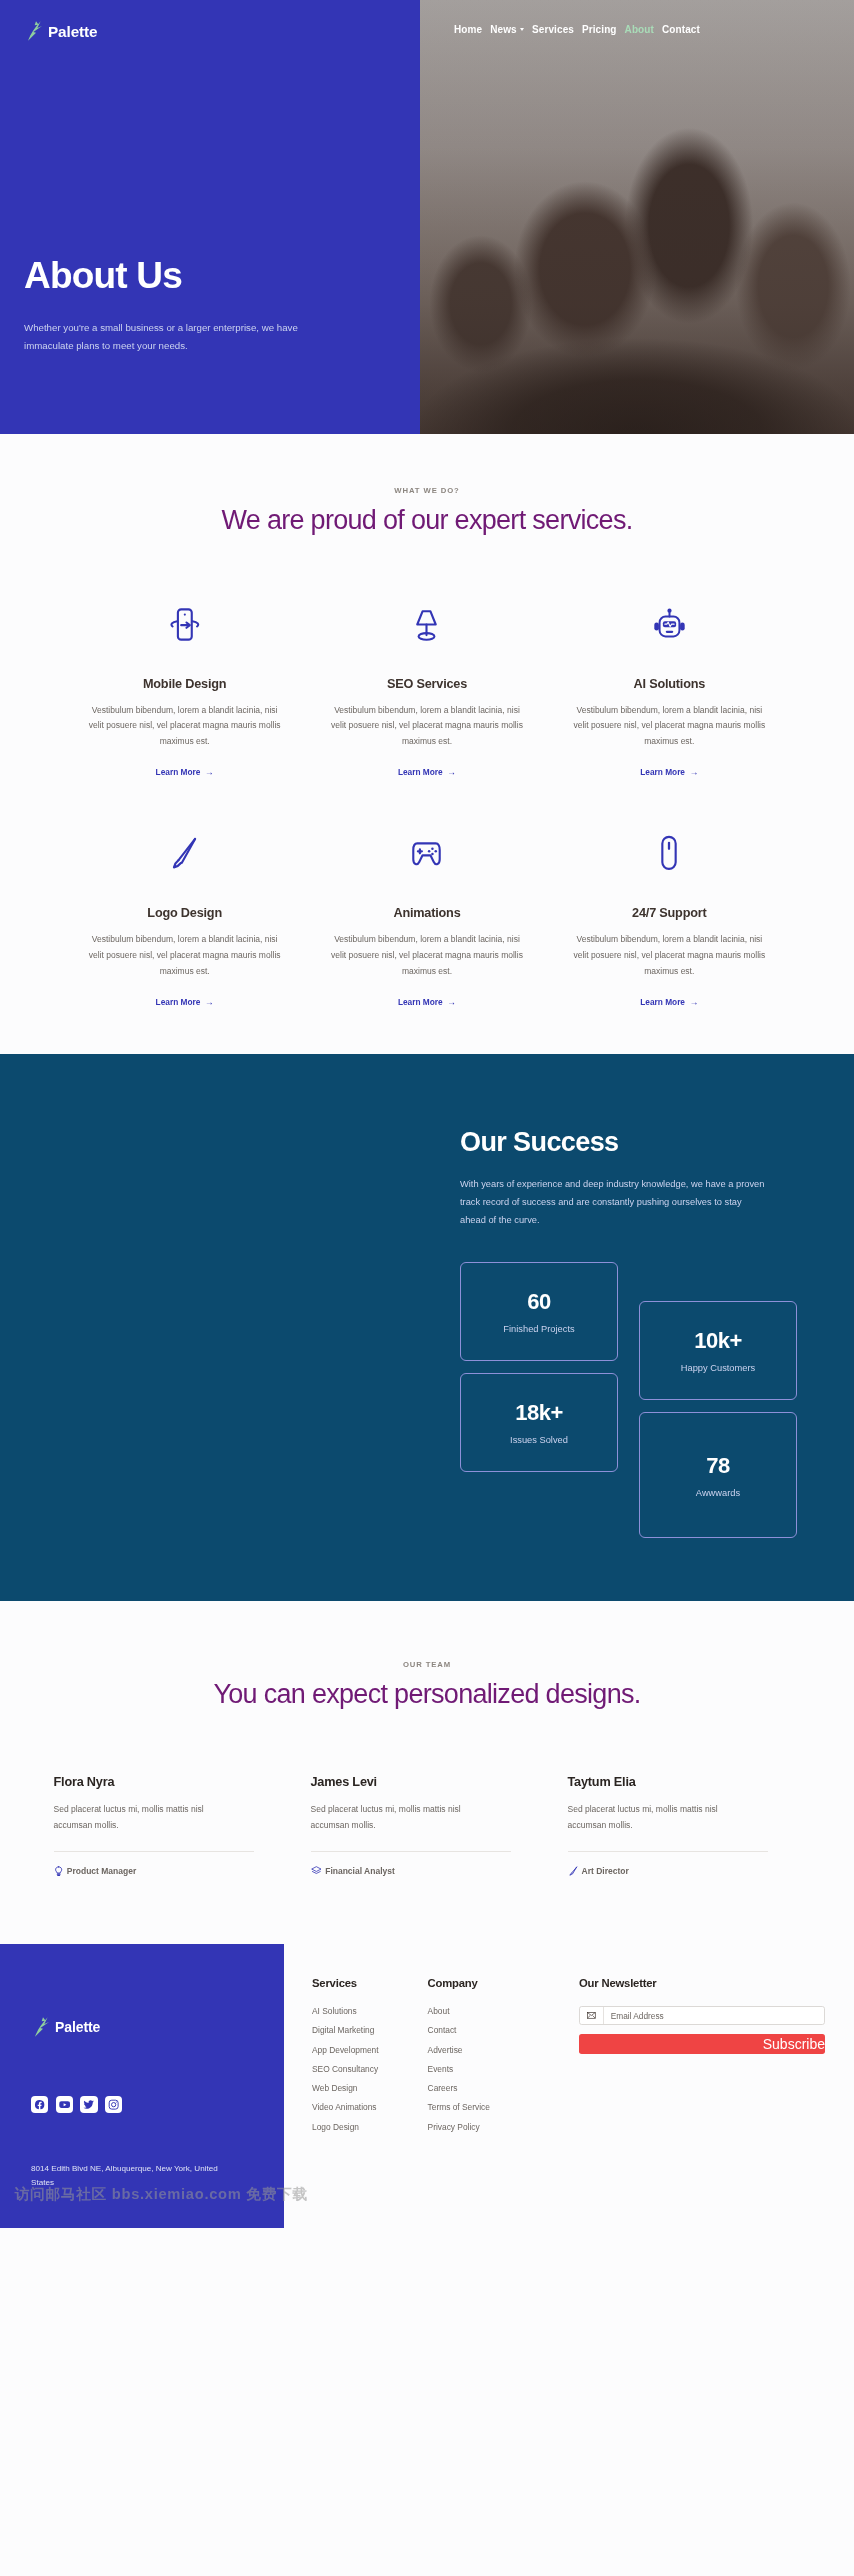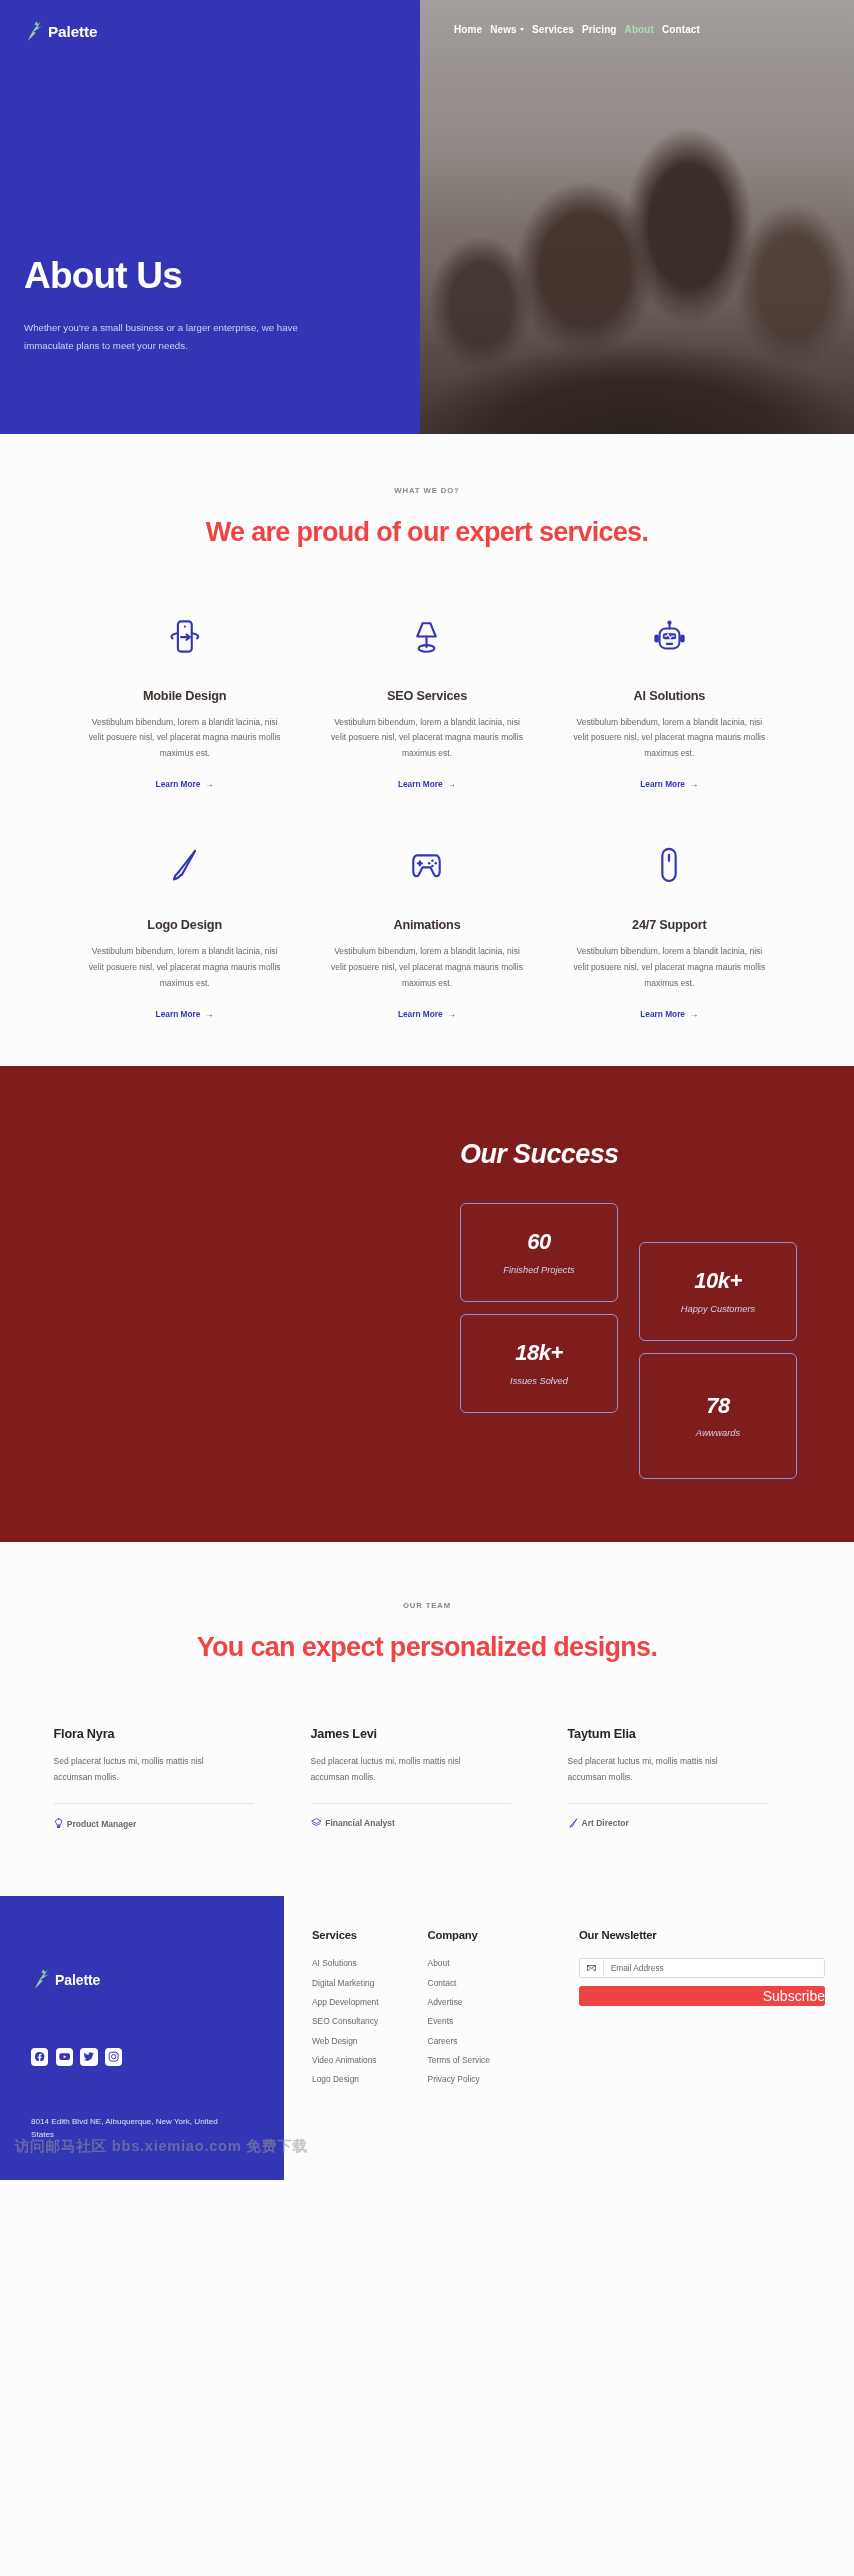--- a/index.html
+++ b/index.html
@@ -48,42 +48,42 @@
   .hero-title { color:#fff; font-size:37px; font-weight:800; letter-spacing:-0.8px; line-height:1.05; }
   .hero-sub { color:#ccd3ef; font-size:9.7px; line-height:1.85; margin-top:23px; width:287px; }
 
   
   .section { width:854px; }
   .eyebrow {
     text-align:center; font-size:7.7px; font-weight:600; letter-spacing:0.9px;
     color:#8c8680; text-transform:uppercase;
   }
   .sec-title {
-    text-align:center; font-size:27px; font-weight:700; letter-spacing:-0.7px;
-    line-height:1.28; color:#ef4444; margin-top:20px;
+    text-align:center; font-size:27px; font-weight:400; letter-spacing:-0.7px;
+    line-height:1.28; color:#701a75; margin-top:8px;
   }
 
   .services { padding:52px 16px 47px; background:#fcfcfd; }
   .svc-grid {
     width:727px; margin:61px auto 0;
     display:grid; grid-template-columns:repeat(3,1fr); row-gap:51px;
   }
   .svc { text-align:center; padding:0 23px; }
   .svc-icon { height:51px; display:flex; align-items:center; justify-content:center; }
   .svc-icon svg { display:block; }
   .svc-name { font-size:12.7px; font-weight:800; letter-spacing:-0.2px; margin-top:27px; color:#3d332e; }
   .svc-desc { font-size:8.5px; line-height:1.85; color:#6c6661; margin-top:12px; }
   .learn {
     display:inline-flex; align-items:center; gap:4.7px; margin-top:17.4px;
     color:#3335b5; font-size:8.3px; font-weight:700;text-align:right;
   }
   .learn .arw { font-size:8.7px; }
 
   
-  .success { background:#7f1d1d; padding:73px 0 79px;font-style:italic; }
+  .success { background:#0c4a6e; padding:73px 0 79px; }
   .success-inner { width:854px; display:flex; }
   .success-left { width:460px; }
   .success-right { width:360px; }
   .success-title { color:#fff; font-size:27px; font-weight:800; letter-spacing:-0.6px; }
   .success-desc { color:#ccd3ef; font-size:9.3px; line-height:1.9; margin-top:18.7px; width:307px; }
   .stats { margin-top:33px; position:relative; height:260px; }
   .stat {
     position:absolute; border:0.7px solid #8e90d8; border-radius:6px;
     display:flex; flex-direction:column; align-items:center; justify-content:center;
   }
@@ -302,20 +302,21 @@
     </div>
 
   </div>
 </section>
 
 <section class="success section">
   <div class="success-inner">
     <div class="success-left"></div>
     <div class="success-right">
       <h2 class="success-title">Our Success</h2>
+      <p class="success-desc">With years of experience and deep industry knowledge, we have a proven track record of success and are constantly pushing ourselves to stay ahead of the curve.</p>
       <div class="stats">
         <div class="stat s0">
           <div class="stat-num">60</div>
           <div class="stat-lbl">Finished Projects</div>
         </div>
         <div class="stat s1">
           <div class="stat-num">18k+</div>
           <div class="stat-lbl">Issues Solved</div>
         </div>
         <div class="stat s2">

